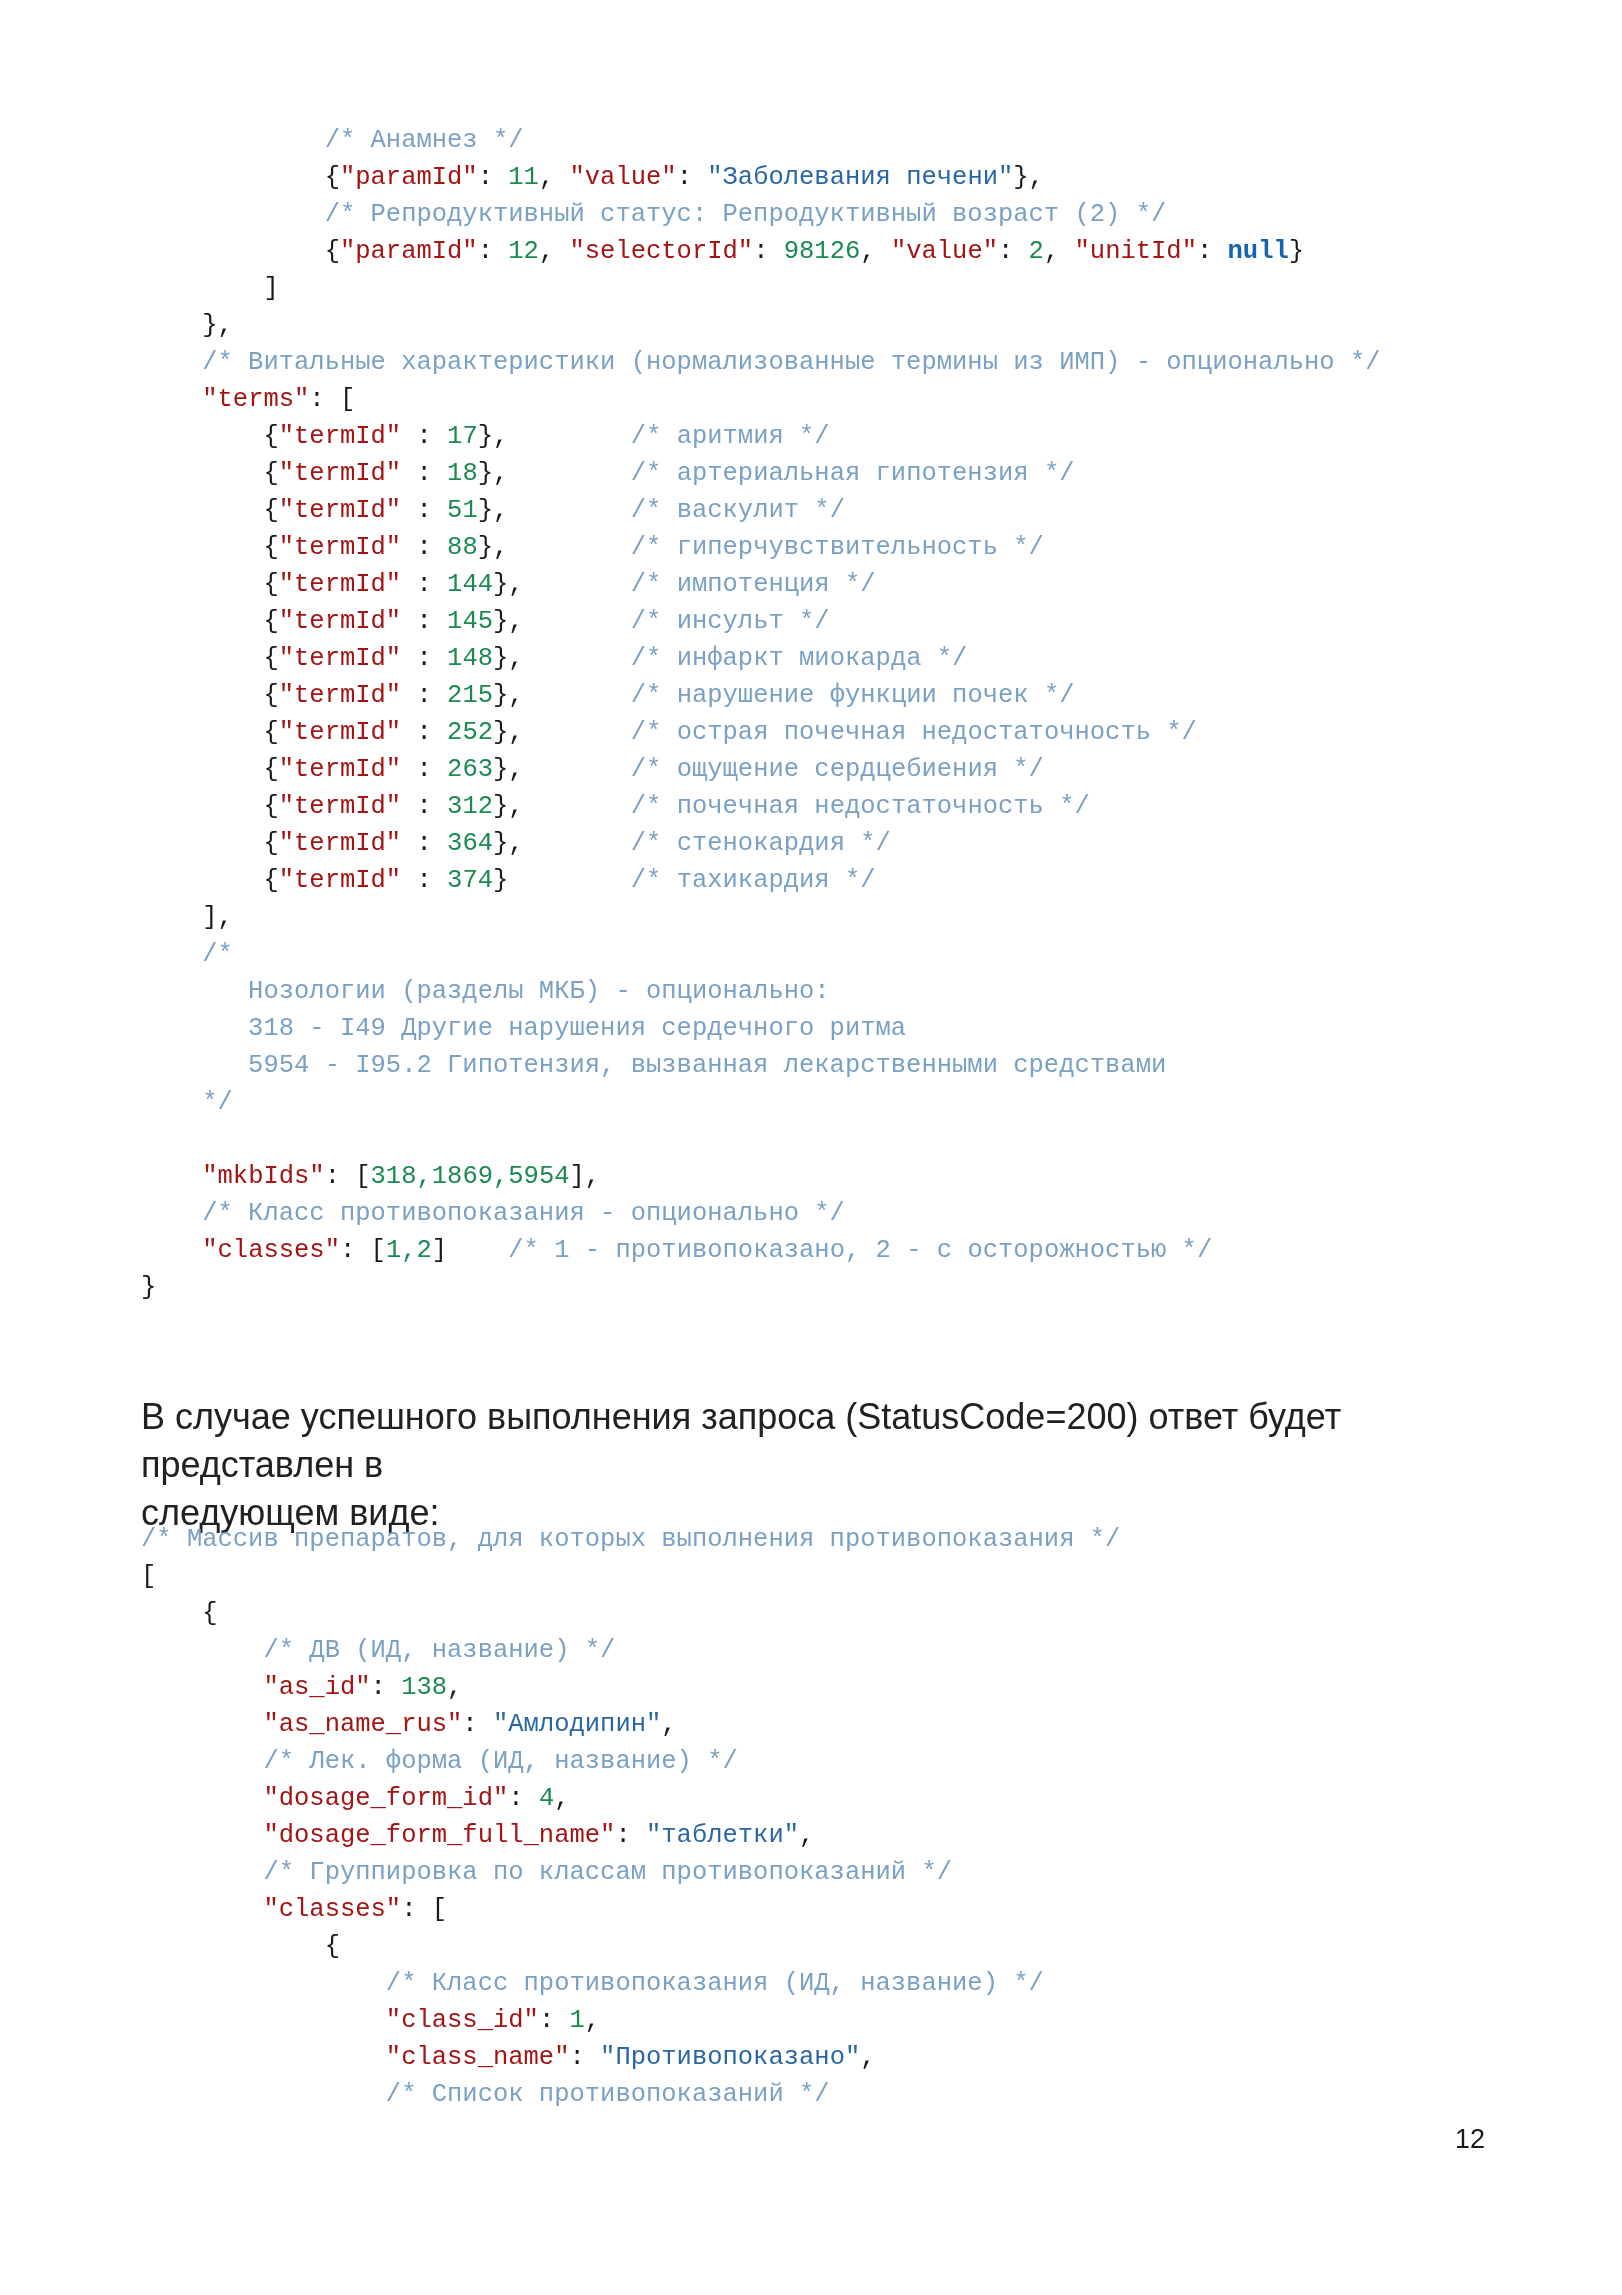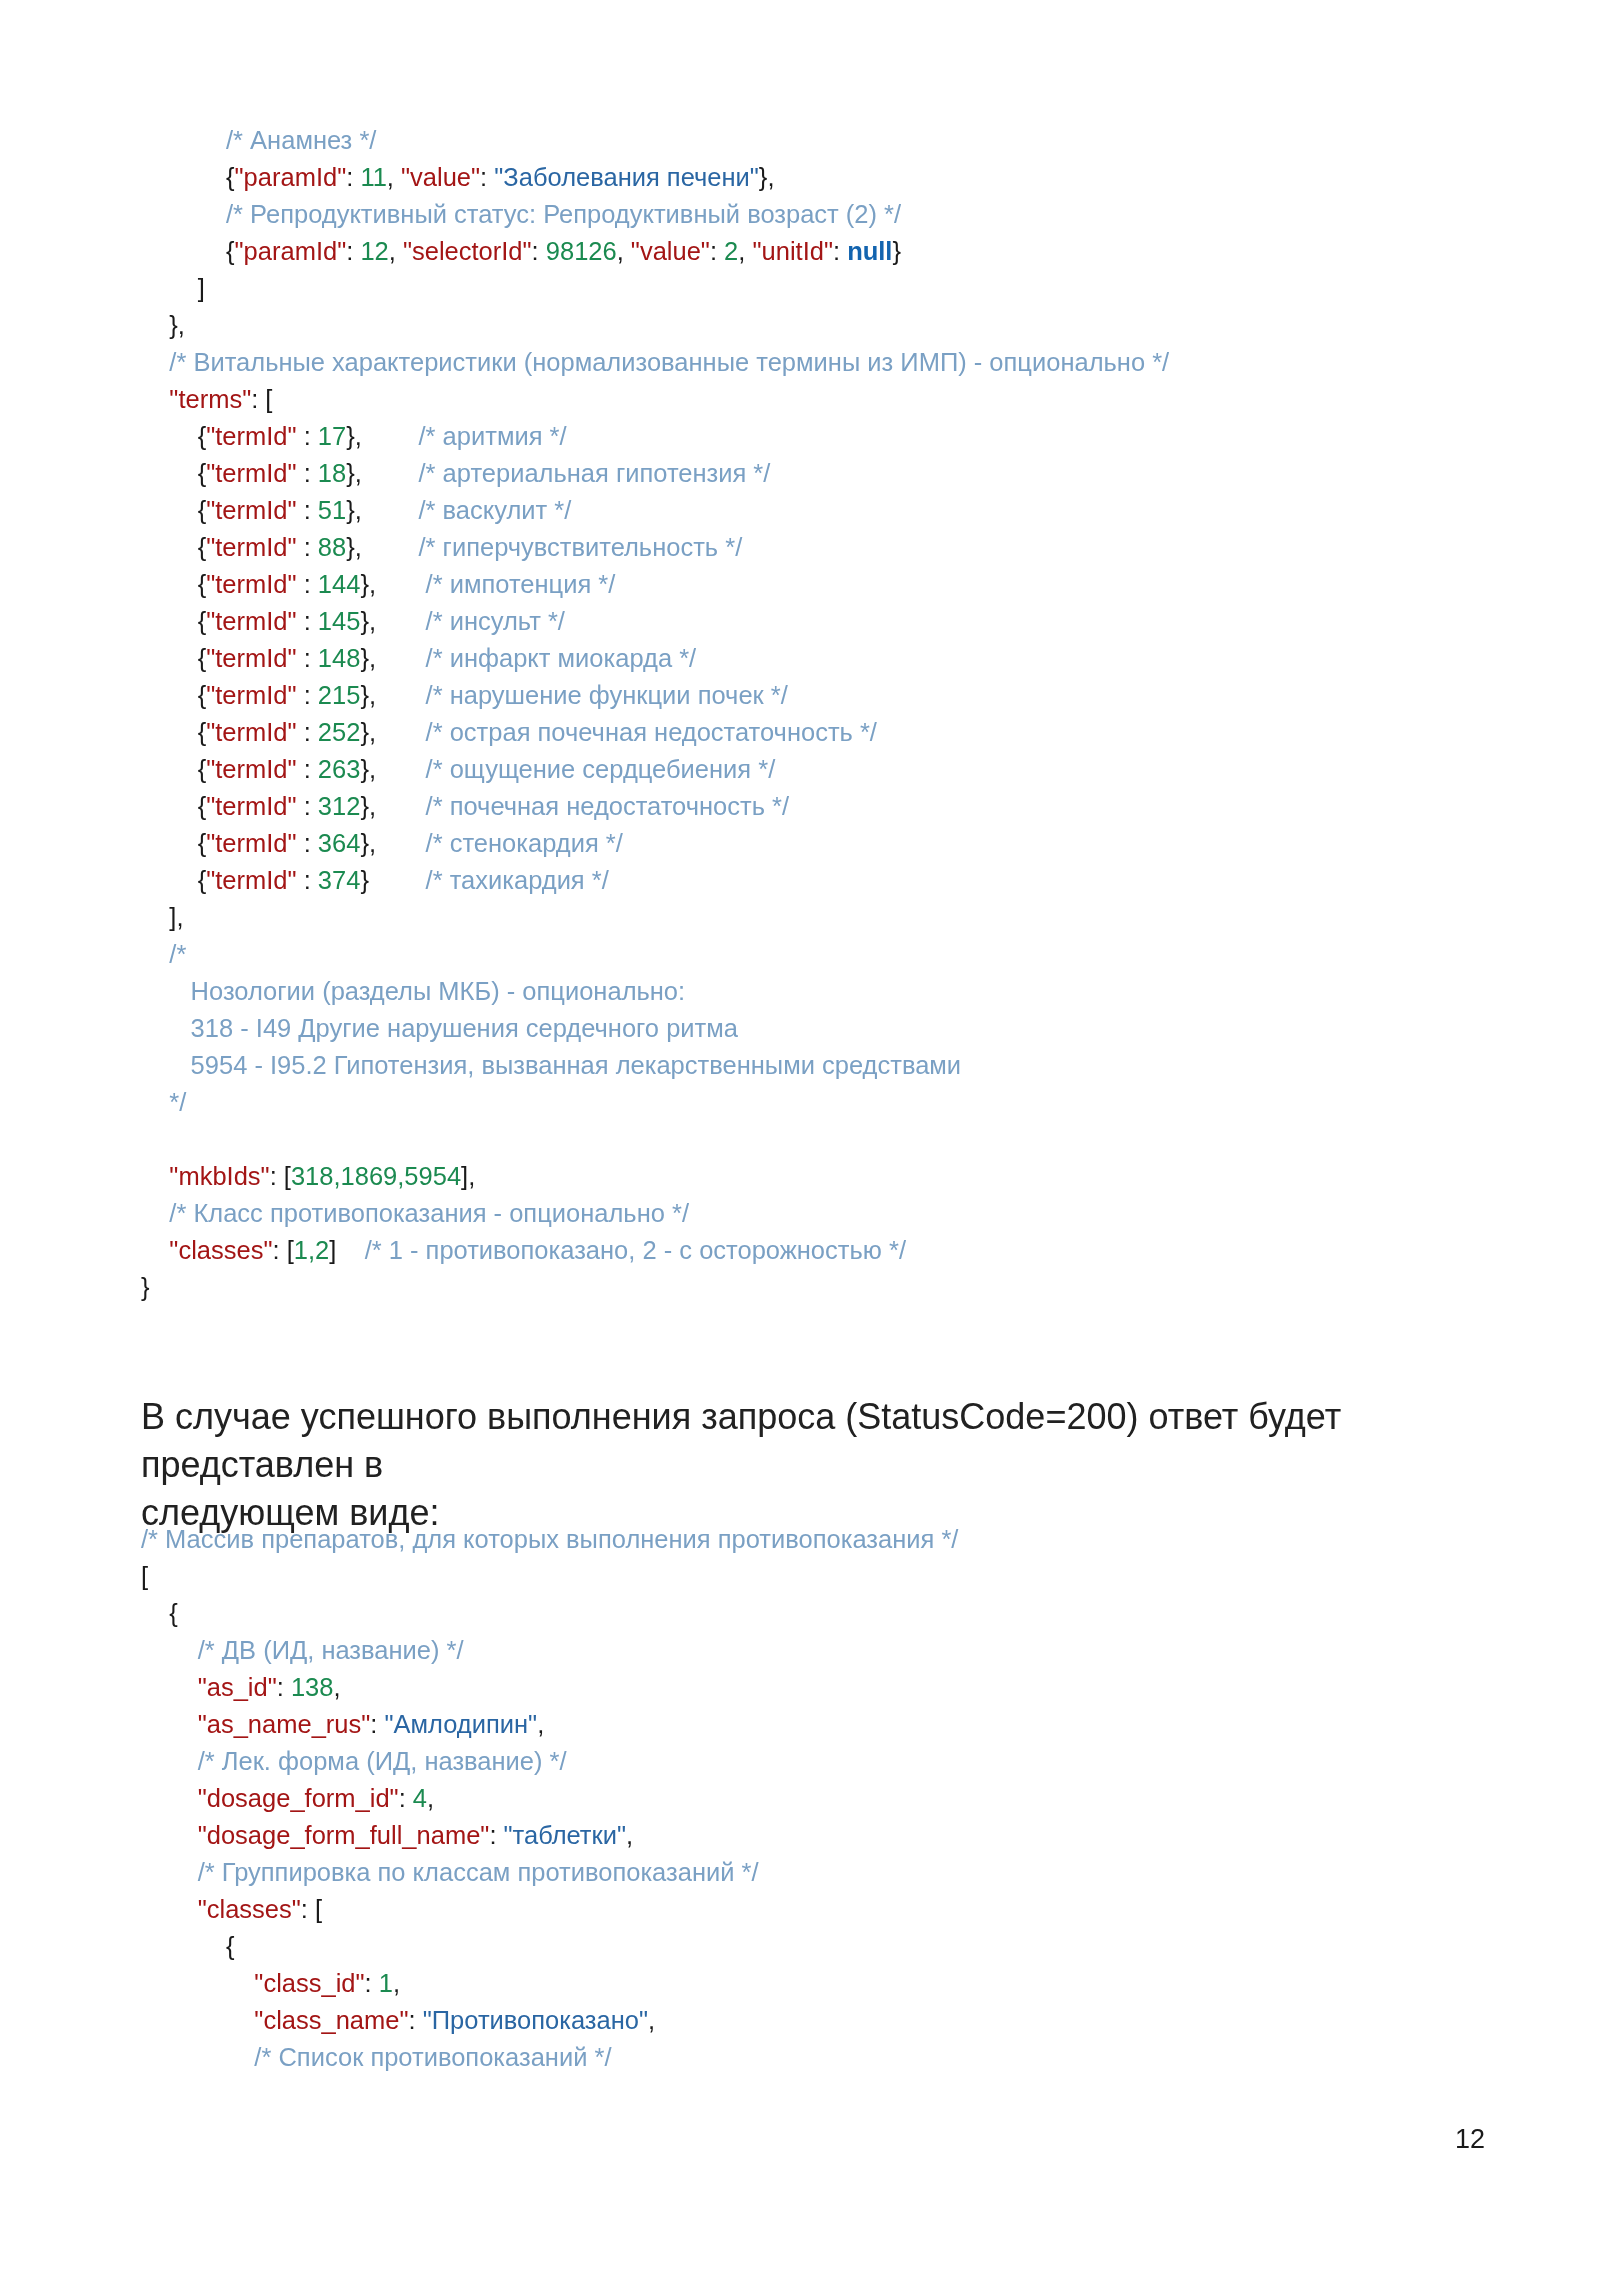--- a/index.html
+++ b/index.html
@@ -7,21 +7,21 @@
     position:relative;
     width:1622px;
     height:2295px;
     background:#ffffff;
     overflow:hidden;
     font-family:"Liberation Sans", sans-serif;
   }
   .code{
     position:absolute;
     left:141px;
-    font-family:Liberation Sans, sans-serif;
+    font-family:Liberation Mono, monospace;
     font-size:25.5px;
     color:var(--c-punct,#1a1a1a);
   }
   .code .cl{
     height:37px;
     line-height:37px;
     white-space:pre;
   }
   .t-c{color:var(--c-comment,#7aa0c4);}
   .t-k{color:var(--c-key,#a31515);}
@@ -102,20 +102,21 @@
       <div class="cl"><span class="t-p">    {</span></div>
       <div class="cl"><span class="t-c">        /* ДВ (ИД, название) */</span></div>
       <div class="cl"><span class="t-p">        </span><span class="t-k">"as_id"</span><span class="t-p">: </span><span class="t-n">138</span><span class="t-p">,</span></div>
       <div class="cl"><span class="t-p">        </span><span class="t-k">"as_name_rus"</span><span class="t-p">: </span><span class="t-s">"Амлодипин"</span><span class="t-p">,</span></div>
       <div class="cl"><span class="t-c">        /* Лек. форма (ИД, название) */</span></div>
       <div class="cl"><span class="t-p">        </span><span class="t-k">"dosage_form_id"</span><span class="t-p">: </span><span class="t-n">4</span><span class="t-p">,</span></div>
       <div class="cl"><span class="t-p">        </span><span class="t-k">"dosage_form_full_name"</span><span class="t-p">: </span><span class="t-s">"таблетки"</span><span class="t-p">,</span></div>
       <div class="cl"><span class="t-c">        /* Группировка по классам противопоказаний */</span></div>
       <div class="cl"><span class="t-p">        </span><span class="t-k">"classes"</span><span class="t-p">: [</span></div>
       <div class="cl"><span class="t-p">            {</span></div>
+      <div class="cl"><span class="t-c">                /* Класс противопоказания (ИД, название) */</span></div>
       <div class="cl"><span class="t-p">                </span><span class="t-k">"class_id"</span><span class="t-p">: </span><span class="t-n">1</span><span class="t-p">,</span></div>
       <div class="cl"><span class="t-p">                </span><span class="t-k">"class_name"</span><span class="t-p">: </span><span class="t-s">"Противопоказано"</span><span class="t-p">,</span></div>
       <div class="cl"><span class="t-c">                /* Список противопоказаний */</span></div>
     </div>
 
   <div class="pagenum">12</div>
 
 </div>
 
 

